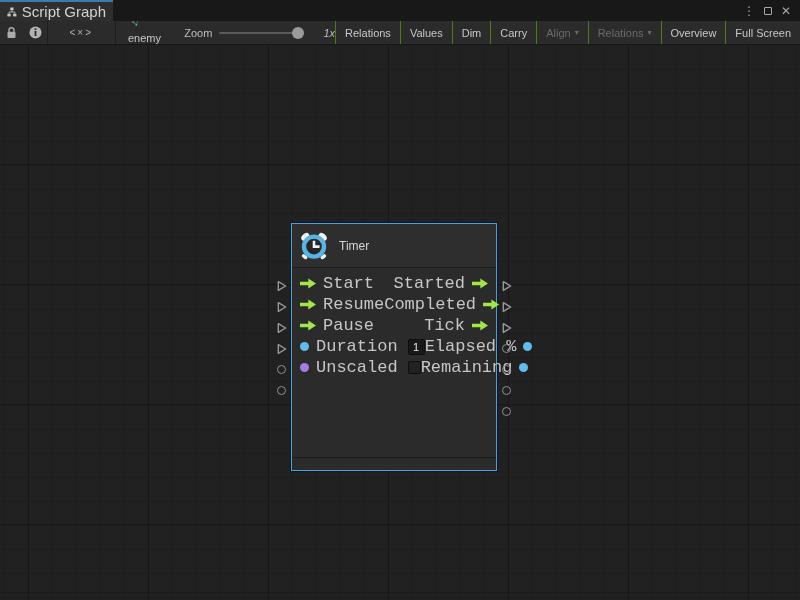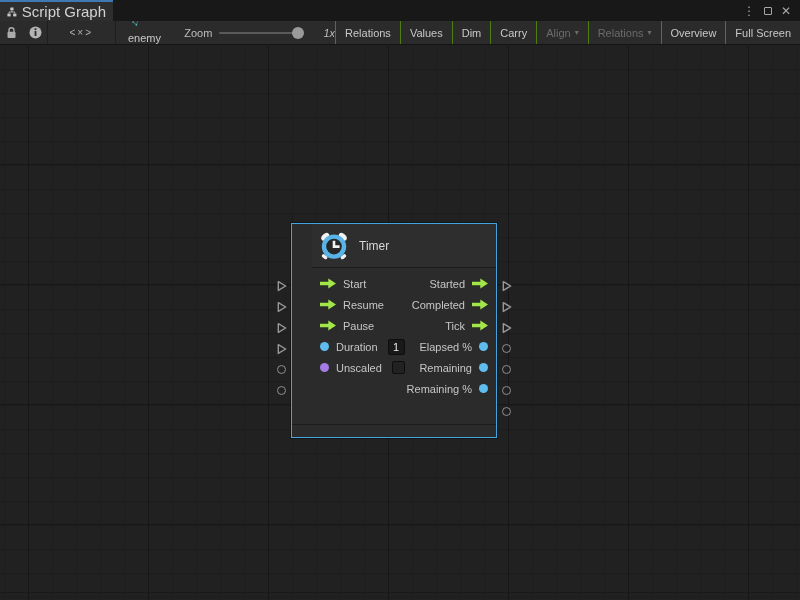--- a/index.html
+++ b/index.html
@@ -41,30 +41,30 @@
     background-image:
       linear-gradient(90deg,#171717 0 1px,transparent 1px),
       linear-gradient(#171717 0 1px,transparent 1px),
       linear-gradient(90deg,#1d1d1d 0 1px,transparent 1px),
       linear-gradient(#1d1d1d 0 1px,transparent 1px);
     background-size:120px 120px,120px 120px,24px 24px,24px 24px;
     background-position:28px 0,0 118px,4px 0,0 23px; }
   .canvas-bottom-line { position:absolute; left:0; right:0; top:546px; height:1px; background:#191919; }
 
   
-  .node { position:absolute; left:291px; top:177px; width:206px; height:215px;
-          background:#2b2b2b; border:1px solid #43a5df; box-shadow:0 0 0 1px rgba(0,0,0,.35);padding-left:20px; }
+  .node { position:absolute; left:291px; top:177px; width:206px; height:248px;
+          background:#2b2b2b; border:1px solid #43a5df; box-shadow:0 0 0 1px rgba(0,0,0,.35); }
   .node-header { height:44px; background:#2e2e2e; border-bottom:1px solid #1c1c1c;
                  display:flex; align-items:center; gap:10px; padding:0 7px; }
   .node-title { font-size:12px; color:#d6d6d6; }
   .node-ports { padding:5px 8px 0 8px; }
   .prow { height:21px; display:flex; align-items:center; justify-content:space-between; }
   .pl, .pr { display:flex; align-items:center; gap:7px; }
   .pr { margin-left:auto;justify-content:flex-end; }
-  .plabel { font-size:11px; color:#c6c6c6; white-space:nowrap; }
+  .plabel { font-size:17px; color:#c6c6c6; white-space:nowrap;font-family:Liberation Mono, monospace; }
   .flow-arrow { width:16px; height:11px; background:#a3e64a; flex:0 0 16px;
     clip-path:polygon(0 34%,52% 34%,52% 4%,100% 50%,52% 96%,52% 66%,0 66%); }
   .dot { width:9px; height:9px; border-radius:50%; flex:0 0 9px; }
   .dot-blue { background:#5fbdee; }
   .dot-purple { background:#a57ce6; }
   .inline-input { width:17px; height:16px; margin-left:3px; background:#191919; border:1px solid #0d0d0d;
                   border-radius:2px; color:#e8e8e8; font-size:11px; text-align:center;
                   font-family:"Liberation Sans", sans-serif; }
   .inline-check { width:13px; height:13px; margin-left:3px; background:#222; border:1px solid #0d0d0d; border-radius:2px; }
   .node-footer { position:absolute; left:0; right:0; bottom:0; height:13px;
@@ -220,27 +220,20 @@
           <div class="pl">
             <span class="dot dot-purple"></span>
             <span class="plabel">Unscaled</span>
             <span class="inline-check"></span>
           </div>
           <div class="pr">
             <span class="plabel">Remaining</span>
             <span class="dot dot-blue"></span>
           </div>
         </div>
-        <div class="prow">
-          <div class="pl"></div>
-          <div class="pr">
-            <span class="plabel">Remaining %</span>
-            <span class="dot dot-blue"></span>
-          </div>
-        </div>
       </div>
 
       <div class="node-footer"></div>
 
       <svg class="oport" style="left:-15px;top:56px" width="10" height="12" viewBox="0 0 10 12">
           <path d="M1.3 1.6 L8.7 6 L1.3 10.4 Z" fill="none" stroke="#979797" stroke-width="1.4" stroke-linejoin="round"></path>
         </svg>
       <svg class="oport" style="left:-15px;top:77px" width="10" height="12" viewBox="0 0 10 12">
           <path d="M1.3 1.6 L8.7 6 L1.3 10.4 Z" fill="none" stroke="#979797" stroke-width="1.4" stroke-linejoin="round"></path>
         </svg>

